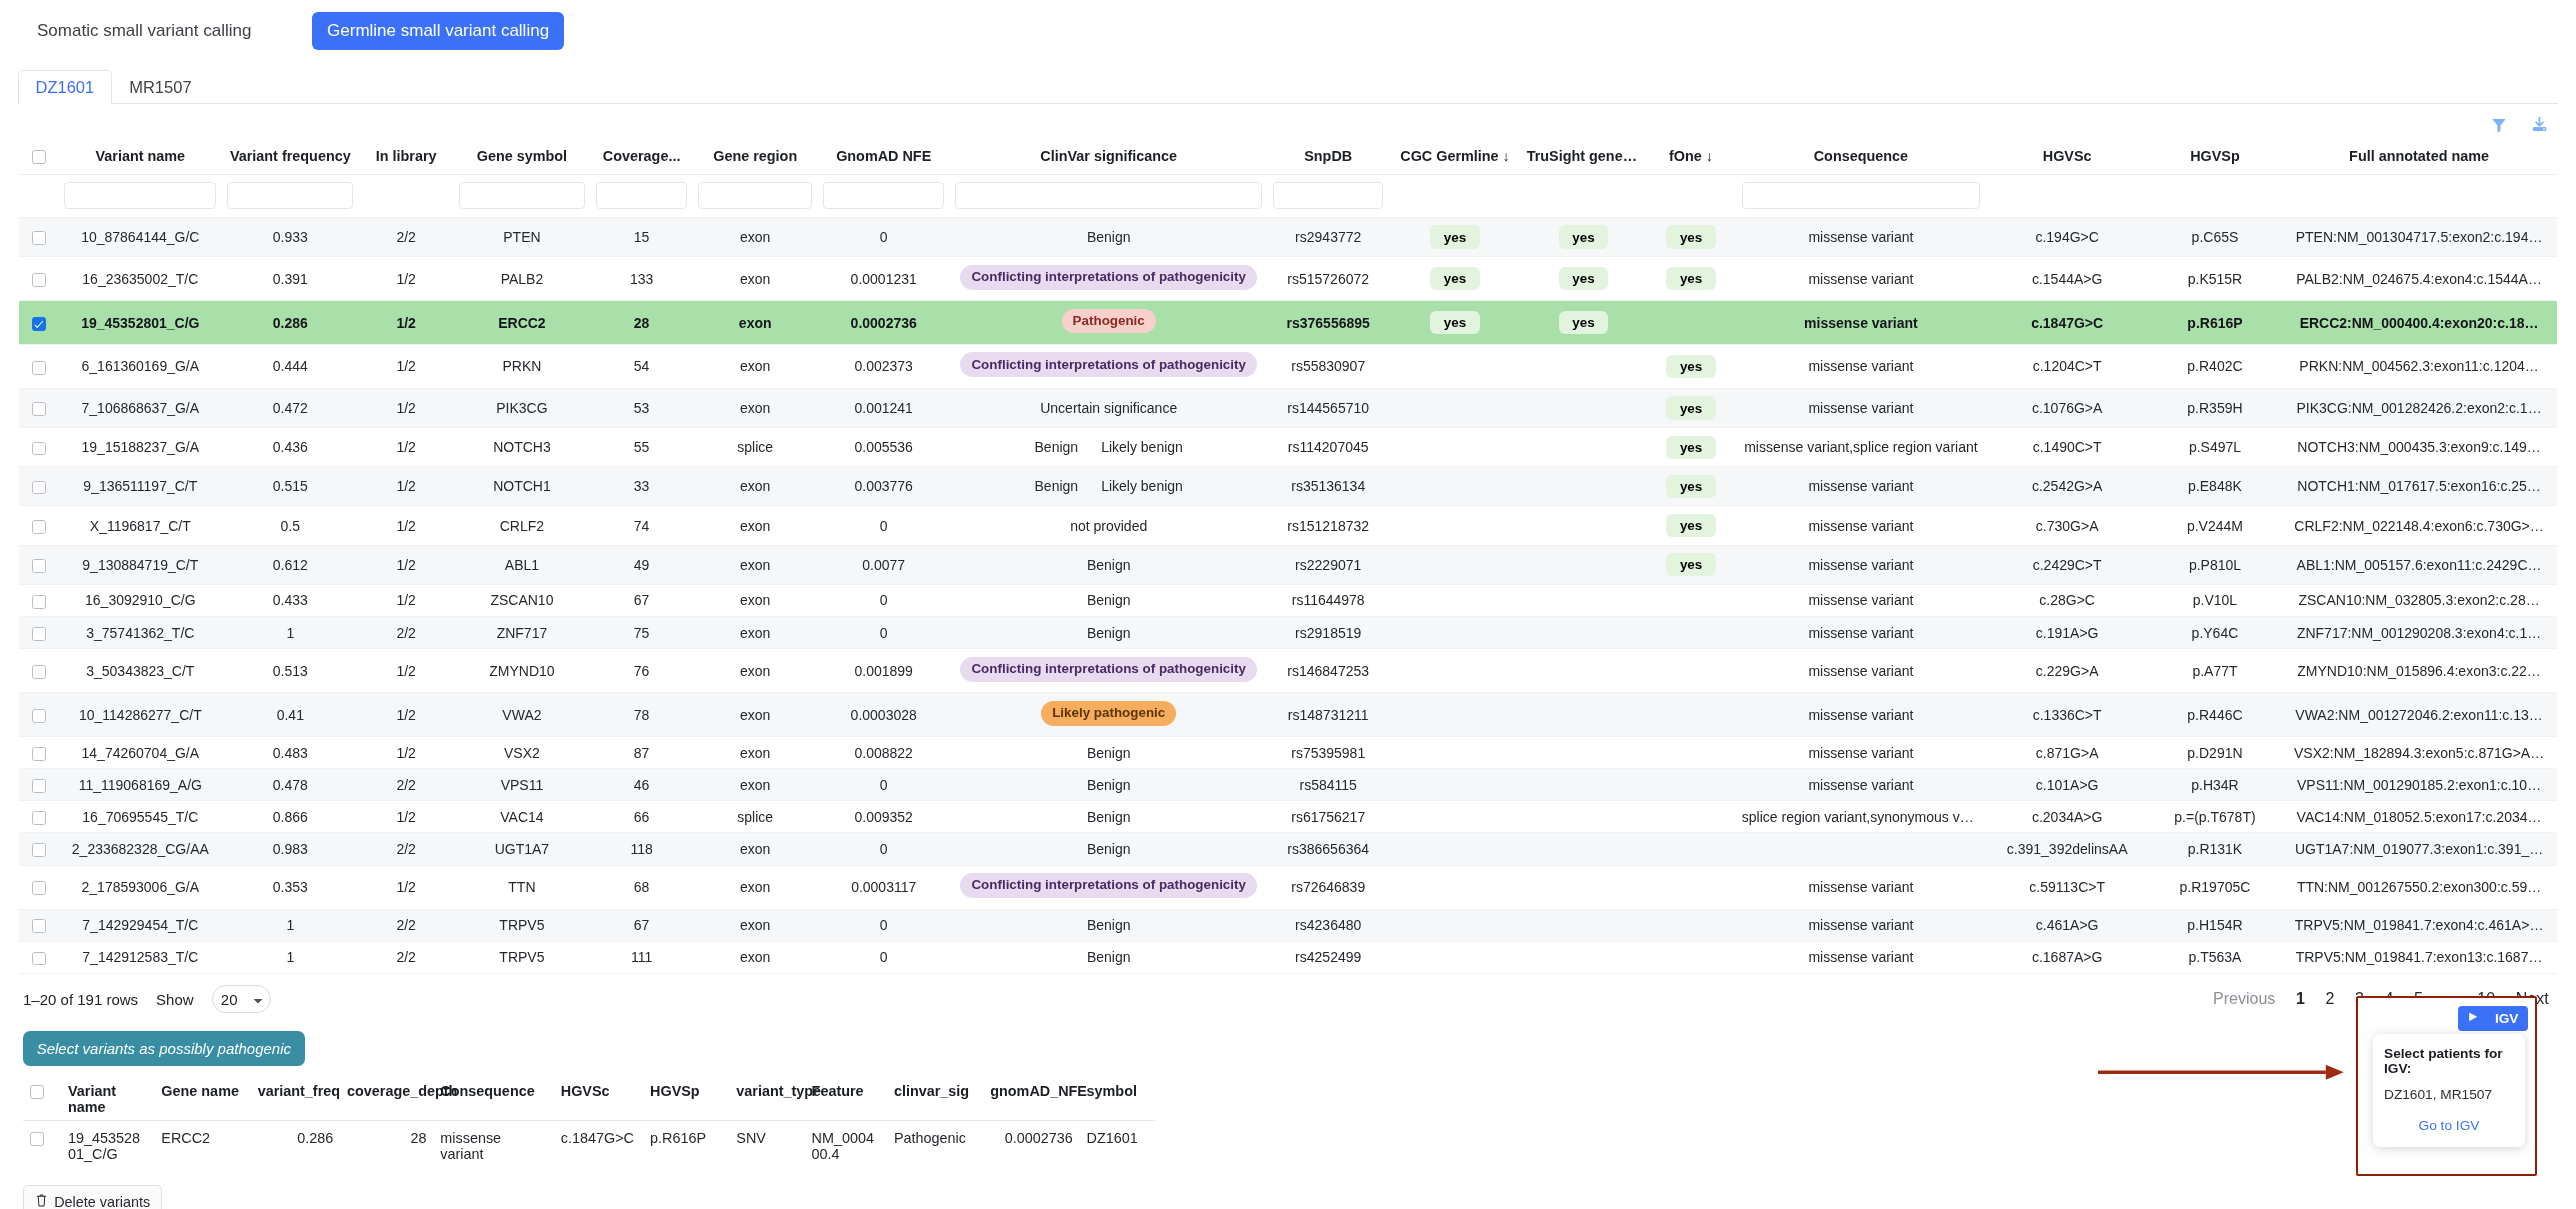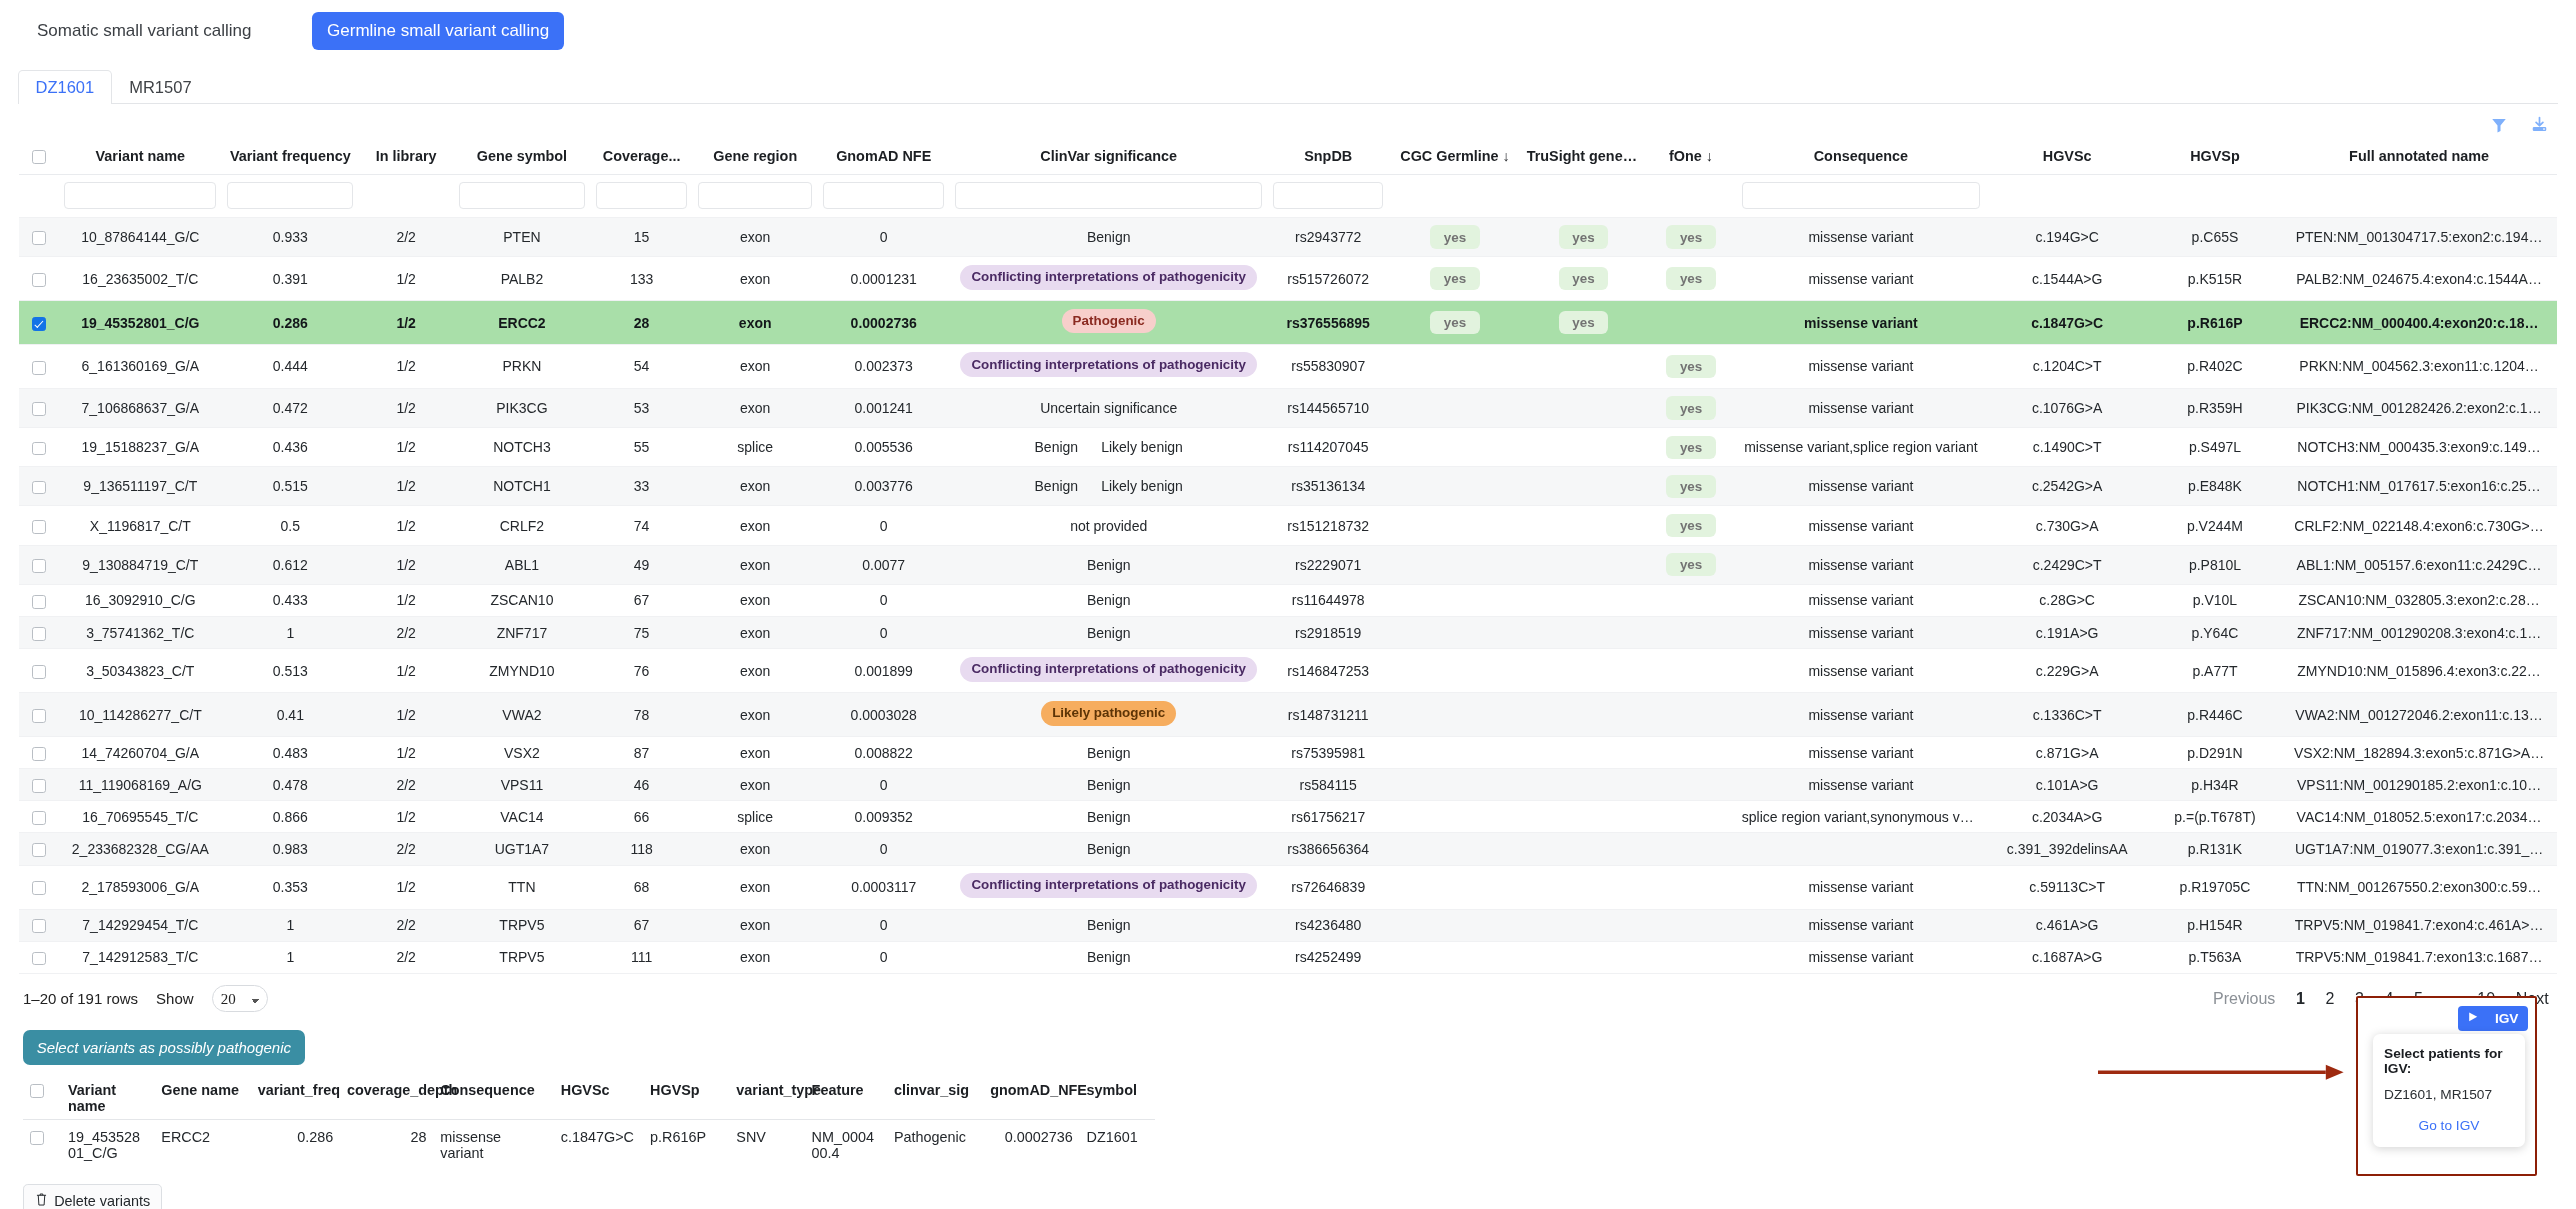--- a/index.html
+++ b/index.html
@@ -99,36 +99,36 @@
 
   .pill {
     display: inline-block; padding: 4.1px 11px; border-radius: 12.4px;
     font-size: 13.4px; font-weight: bold; line-height: 1.25;
     max-width: 100%; overflow: hidden; text-overflow: ellipsis; white-space: nowrap;
   }
   .pill.conflicting { background: #e8dbf0; color: #4a2a63; }
   .pill.pathogenic  { background: #f7cfcb; color: #8a2a20; }
   .pill.likelypath  { background: #f6ad5f; color: #5d3406; }
   .badge-yes {
-    display:inline-block; background:#e2f3de; color:#737373;
+    display:inline-block; background:#e2f3de; color:#000000;
     font-weight:bold; font-size:13.4px; padding:4.1px 13.7px; border-radius:6.2px;
   }
   .dual-sig { display:flex; justify-content:center; gap:23px; }
 
   
   .table-footer {
     display:flex; align-items:center; justify-content:space-between;
     padding: 11px 27.4px 0 23px;
   }
   .rowinfo { display:flex; align-items:center; gap:18px; font-size:15px; color:#222; }
   .show-select {
     appearance:none; -webkit-appearance:none;
     border:0.7px solid #d8dbdf; border-radius:14px; background:#fff;
     padding:4.8px 23px 4.8px 8.2px; font-size:15px; color:#222; cursor:pointer;
-    font-family:Liberation Serif, serif;
+    font-family:Liberation Sans, sans-serif;
     background-image:
       linear-gradient(45deg, transparent 50%, #555 50%),
       linear-gradient(135deg, #555 50%, transparent 50%);
     background-position: calc(100% - 11.7px) 13px, calc(100% - 7.5px) 13px;
     background-size: 4.1px 4.1px, 4.1px 4.1px;
     background-repeat: no-repeat;
   }
   .pager { display:flex; align-items:center; gap:20.6px; font-size:16px; }
   .pager span { cursor:pointer; color:#24282c; }
   .pager .muted { color:#8b9096; }

